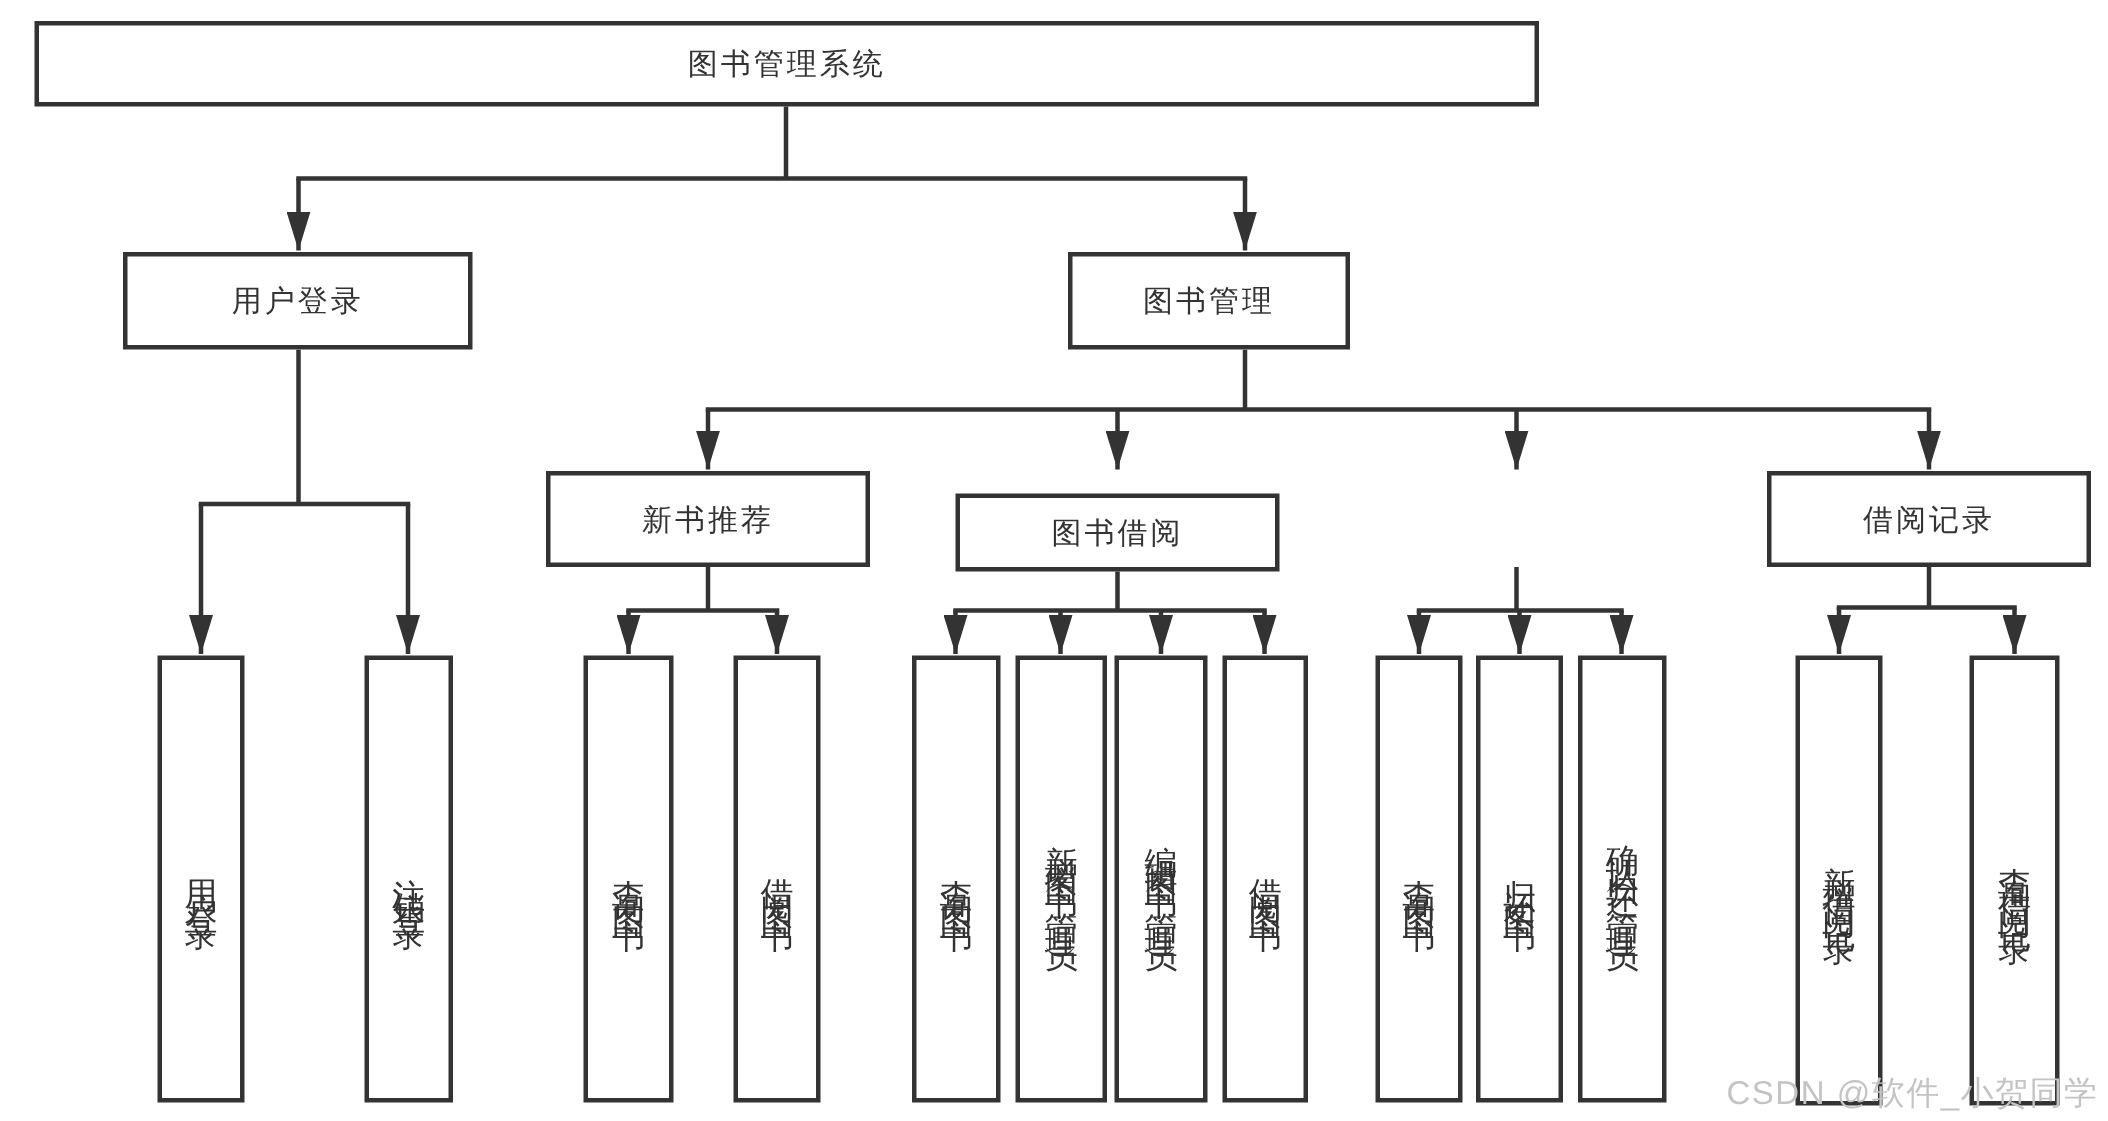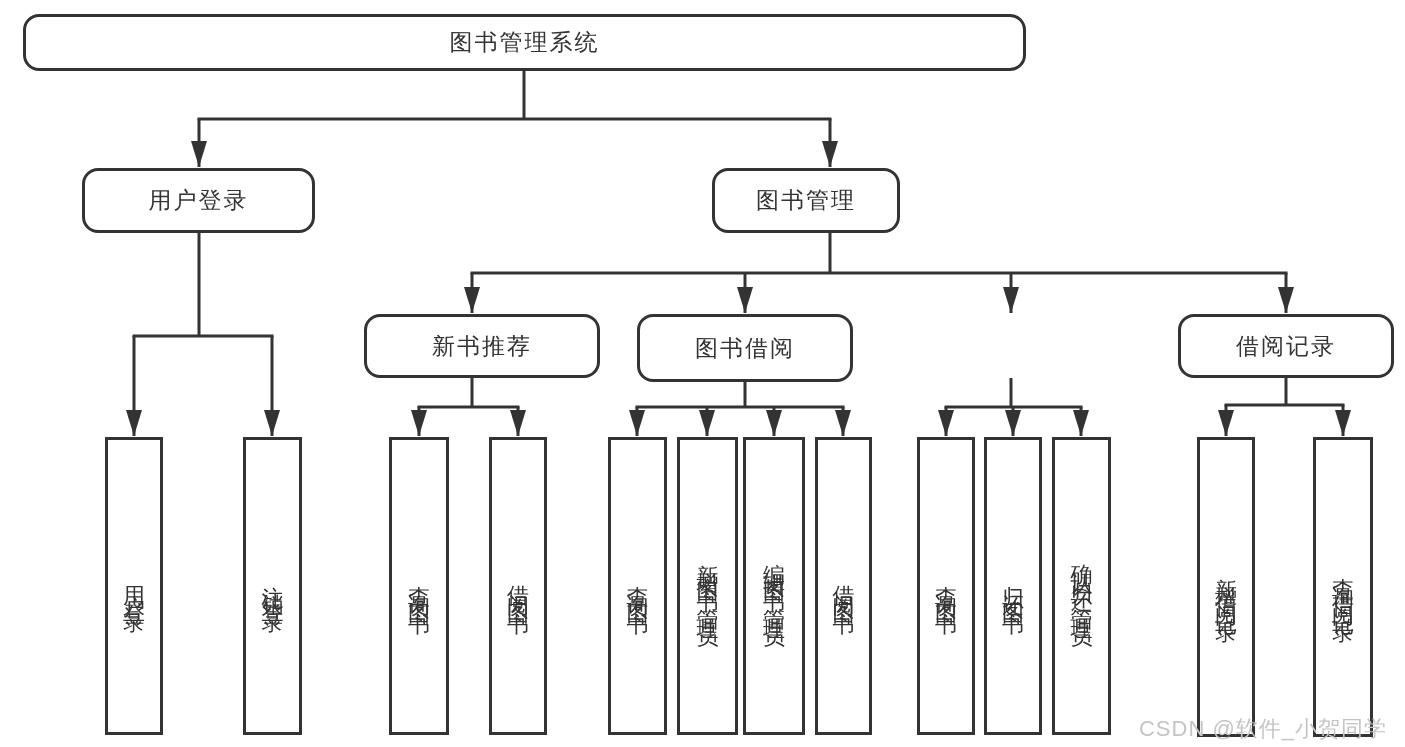--- a/index.html
+++ b/index.html
@@ -15,31 +15,31 @@
     position:absolute;
     box-sizing:border-box;
     background:#ffffff;
     border:3px solid #333333;
     color:#333333;
     display:flex;
     align-items:center;
     justify-content:center;
     z-index:2;
   }
-  .hbox{font-size:23px;letter-spacing:2px;white-space:nowrap;border-radius:16px;}
+  .hbox{font-size:20px;letter-spacing:2px;white-space:nowrap;}
   .vbox{
     font-size:22px;
     writing-mode:vertical-rl;
     text-orientation:mixed;
     letter-spacing:9px;
     white-space:nowrap;
   }
   .watermark{
     position:absolute;
-    right:18px;bottom:3px;
+    right:6px;bottom:3px;
     z-index:5;
     font-size:22px;
     color:#c4c4c4;
     letter-spacing:1px;
     white-space:nowrap;
   }
 </style>
 </head>
 <body>
 
@@ -93,22 +93,22 @@
       <line x1="1226" y1="405" x2="1226" y2="436" marker-end="url(#arrow)"></line>
       <line x1="1343" y1="405" x2="1343" y2="436" marker-end="url(#arrow)"></line>
     </g>
   </svg>
 
   <div class="node hbox" style="left:23px;top:14px;width:1003px;height:57px">图书管理系统</div>
 
   <div class="node hbox" style="left:82px;top:168px;width:233px;height:65px">用户登录</div>
   <div class="node hbox" style="left:712px;top:168px;width:188px;height:65px">图书管理</div>
 
-  <div class="node hbox" style="left:364px;top:314px;width:236px;height:64px">新书推荐</div>
-  <div class="node hbox" style="left:637px;top:314px;width:216px;height:68px">图书借阅</div>
+  <div class="node hbox" style="left:364px;top:314px;width:216px;height:64px">新书推荐</div>
+  <div class="node hbox" style="left:637px;top:329px;width:216px;height:52px">图书借阅</div>
   <div class="node hbox" style="left:1178px;top:314px;width:216px;height:64px">借阅记录</div>
 
   <div class="node vbox" style="left:105px;top:437px;width:58px;height:298px">用户登录</div>
   <div class="node vbox" style="left:243px;top:437px;width:59px;height:298px">注销登录</div>
 
   <div class="node vbox" style="left:389px;top:437px;width:60px;height:298px">查询图书</div>
   <div class="node vbox" style="left:489px;top:437px;width:58px;height:298px">借阅图书</div>
 
   <div class="node vbox" style="left:608px;top:437px;width:59px;height:298px">查询图书</div>
   <div class="node vbox" style="left:677px;top:437px;width:61px;height:298px">新增图书（管理员）</div>

